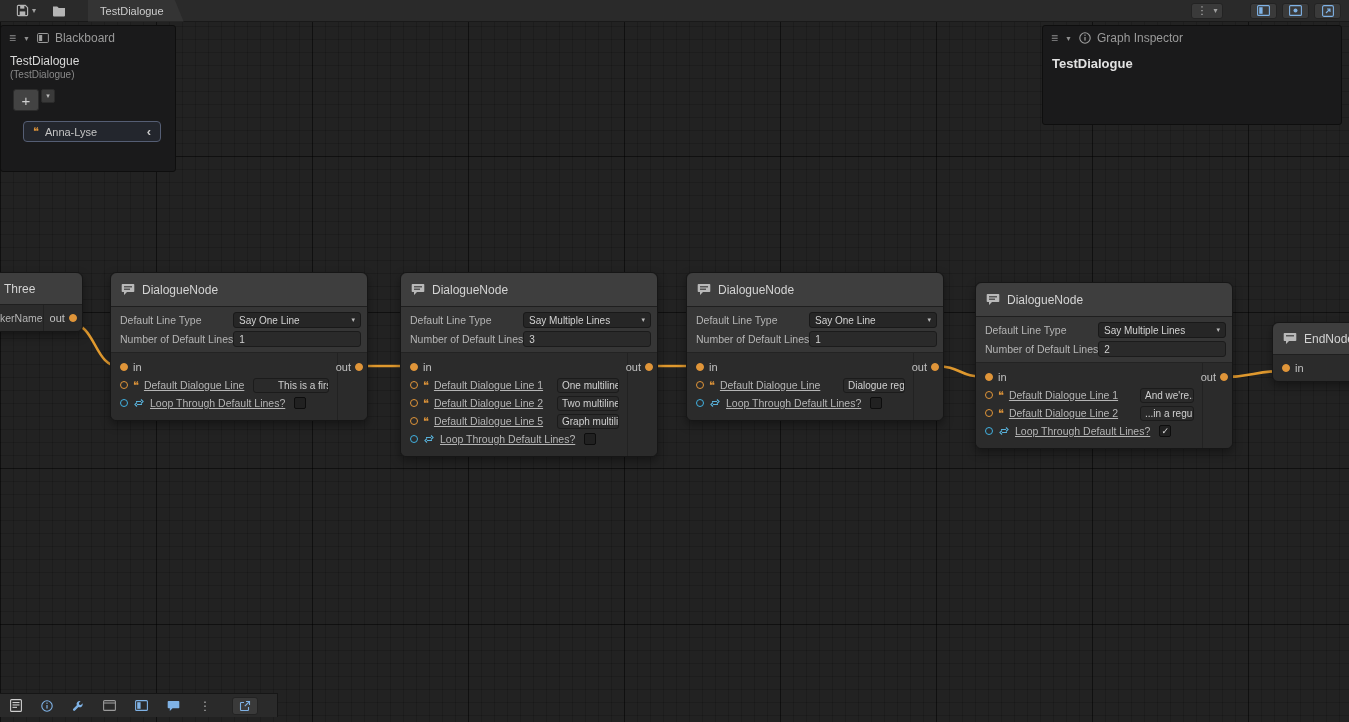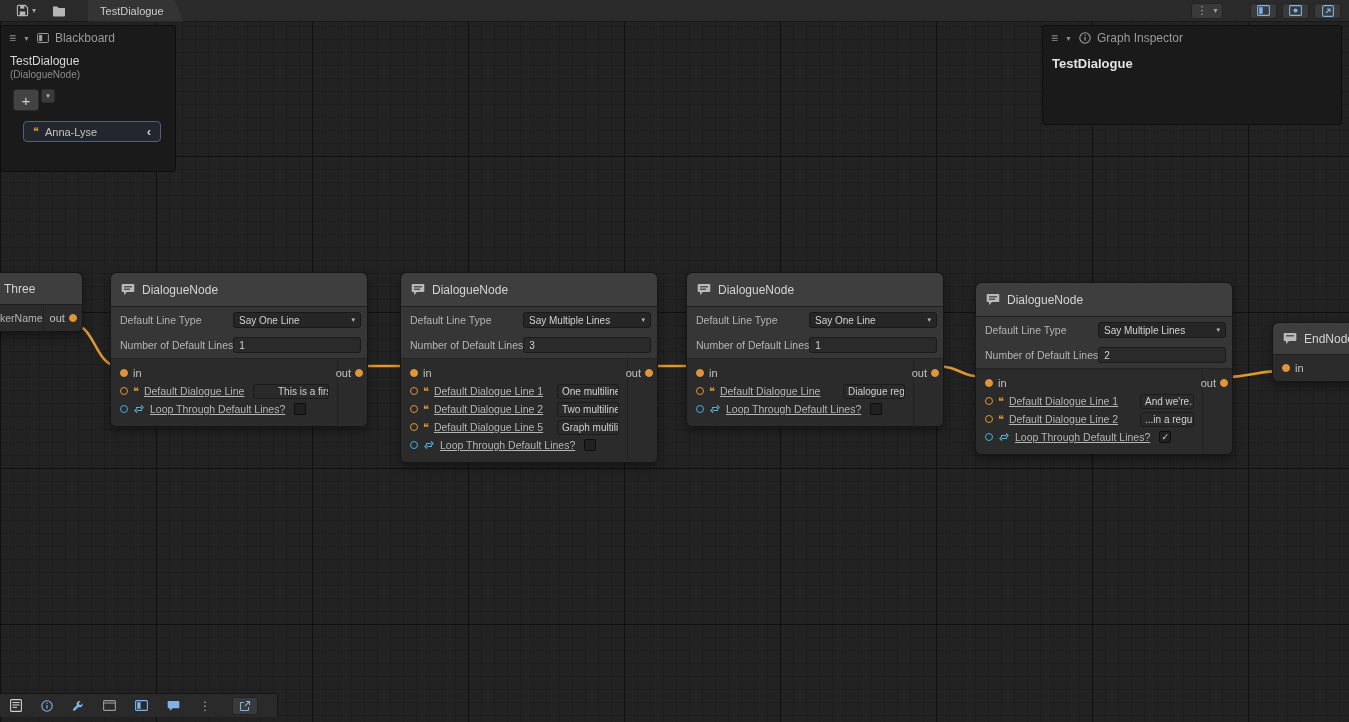--- a/index.html
+++ b/index.html
@@ -72,21 +72,21 @@
     z-index:20; box-shadow:0 4px 10px rgba(0,0,0,0.38);
   }
   .node-title {
     height:34px; display:flex; align-items:center; gap:7px; padding:0 10px;
     background:#3e3e3e; border-bottom:1px solid #1f1f1f; border-radius:6px 6px 0 0;
     color:#d4d4d4; font-size:12px;
   }
   .node-icon { display:inline-flex; flex:none; }
   .node-props {
     background:#363636; border-bottom:1px solid #232323;
-    padding:5px 6px 5px 9px; display:flex; flex-direction:column; gap:9px;
+    padding:5px 6px 5px 9px; display:flex; flex-direction:column; gap:3px;
   }
   .prop-row { display:flex; align-items:center; height:16px; }
   .prop-label { flex:1; color:#b5b5b5; font-size:10.5px; white-space:nowrap; }
   .dropdown {
     width:128px; height:16px; background:#262626; border:1px solid #191919; border-radius:3px;
     color:#d2d2d2; font-size:10px; display:flex; align-items:center; padding:0 5px; flex:none;margin-left:12px;
   }
   .dd-caret { margin-left:auto; font-size:7px; color:#b8b8b8; }
   .textfield {
     width:128px; height:16px; background:#2a2a2a; border:1px solid #1b1b1b; border-radius:3px;
@@ -208,21 +208,21 @@
     <span class="ph-collapse">▼</span>
     <span class="ph-icon">
       <svg width="12" height="10" viewBox="0 0 13 11">
           <rect x="0.6" y="0.6" width="11.8" height="9.8" rx="1" fill="none" stroke="currentColor" stroke-width="1.1"></rect>
           <rect x="2.2" y="2.2" width="3.4" height="6.6" fill="currentColor"></rect>
         </svg>
     </span>
     <span>Blackboard</span>
   </div>
   <div class="bb-title">TestDialogue</div>
-  <div class="bb-subtitle">(DialogueNode)</div>
+  <div class="bb-subtitle">(TestDialogue)</div>
   <div class="bb-add-row">
     <div class="bb-plus">
       <span>+</span>
     </div>
     <div class="bb-plus-caret">
       <span>▾</span>
     </div>
   </div>
   <div class="bb-field">
     <span class="bb-field-quote">❝</span>

